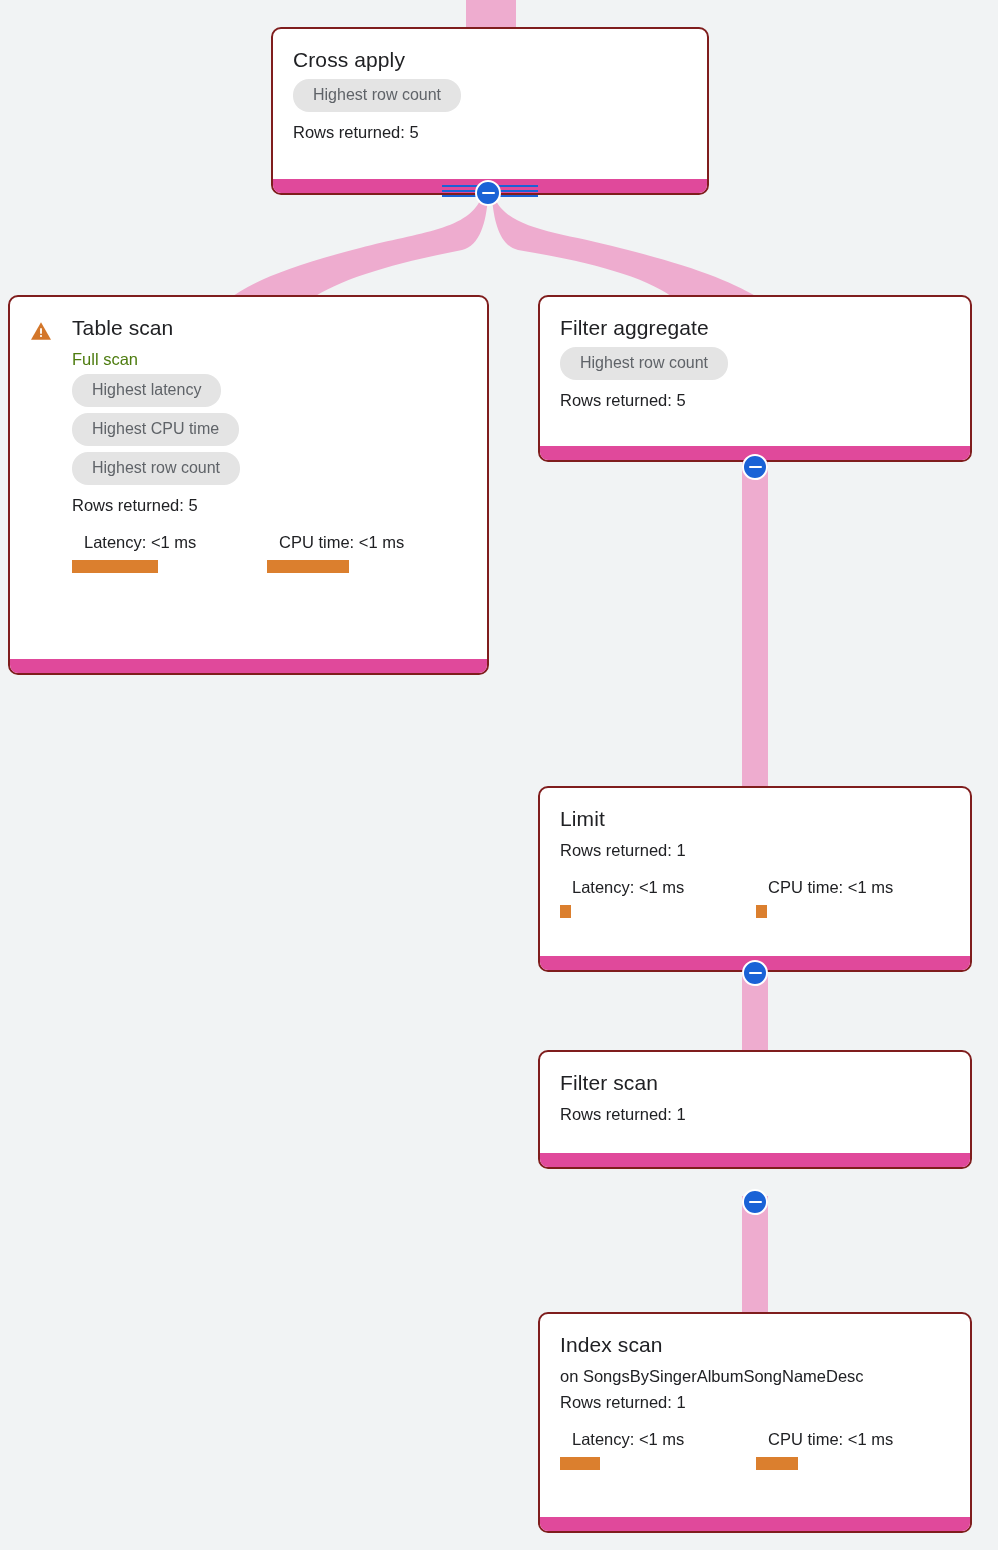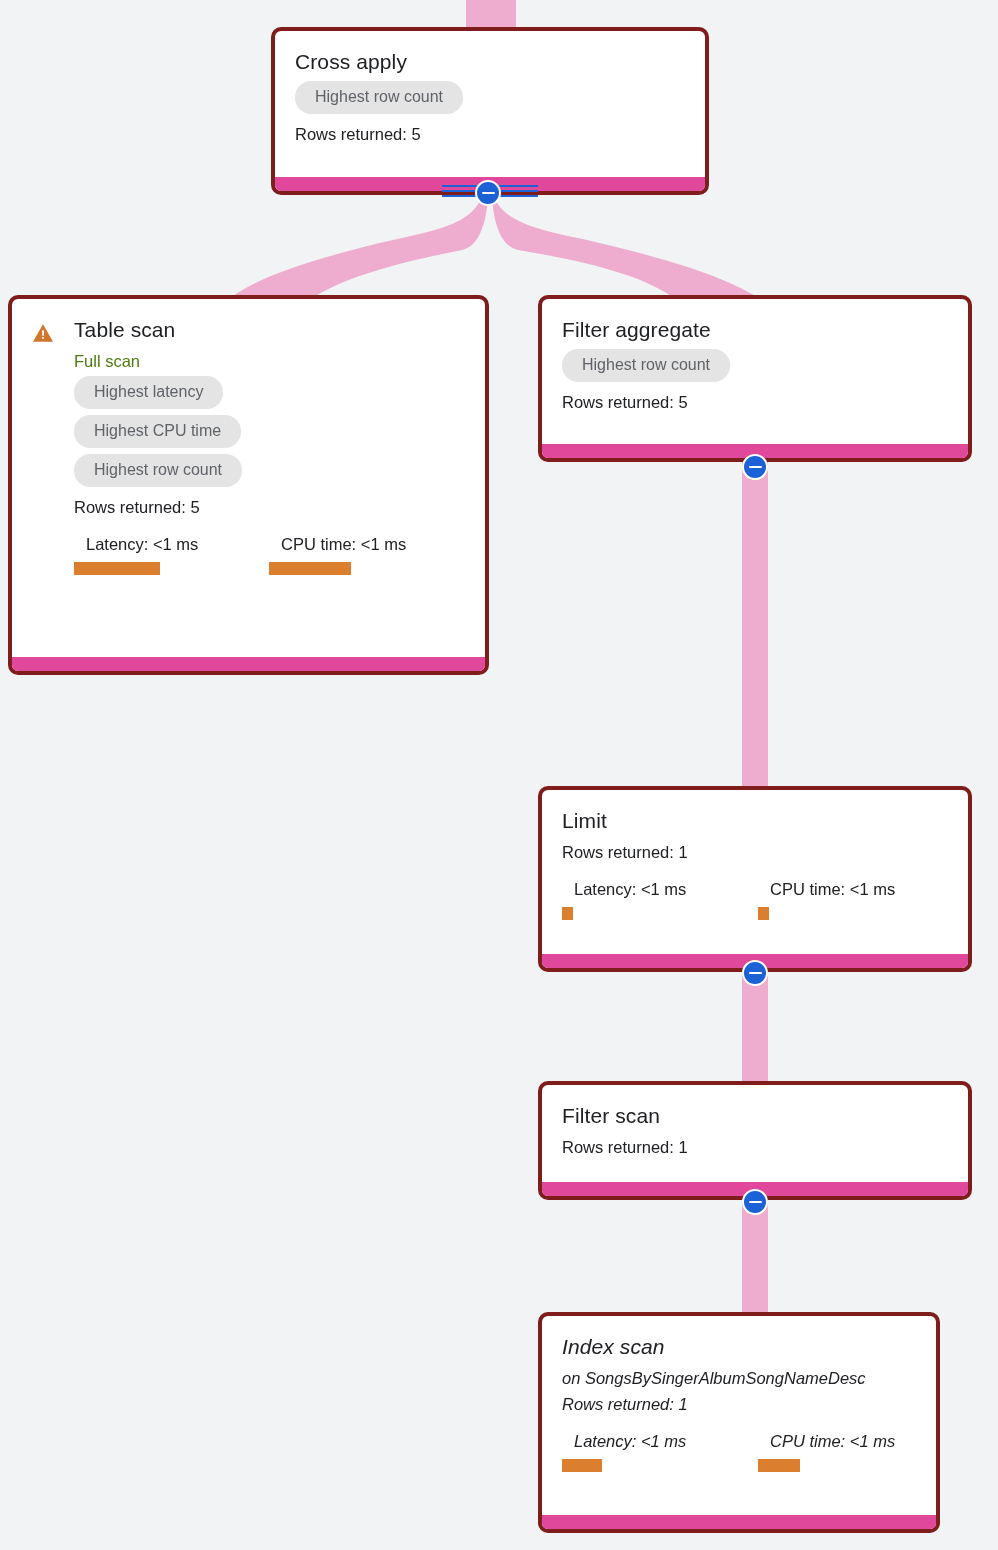--- a/index.html
+++ b/index.html
@@ -29,21 +29,21 @@
     top: 0;
     width: 998px;
     height: 1550px;
     pointer-events: none;
   }
 
   
   .node {
     position: absolute;
     background: #ffffff;
-    border: 4px solid #7f1d1d;
+    border: 2px solid #7f1d1d;
     border-radius: 10px;
     box-sizing: border-box;
     overflow: hidden;
     display: flex;
     flex-direction: column;
   }
   .node-body {
     flex: 1 1 auto;
     padding: 18px 20px 10px 20px;
     display: flex;
@@ -267,31 +267,31 @@
           <div class="metric">
             <div class="metric-label">CPU time: &lt;1 ms</div>
             <div class="metric-bar" style="width:11px;"></div>
           </div>
         </div>
       </div>
     </div>
     <div class="node-accent"></div>
   </div>
 
-  <div class="node" style="left:538px; top:1081px; width:434px; height:119px;">
+  <div class="node" style="left:538px; top:1050px; width:434px; height:119px;">
     <div class="node-body">
       <div class="content-col">
         <div class="node-title">Filter scan</div>
         <div class="rows">Rows returned: 1</div>
       </div>
     </div>
     <div class="node-accent"></div>
   </div>
 
-  <div class="node" style="left:538px; top:1312px; width:402px; height:221px;font-style:italic;">
+  <div class="node" style="left:538px; top:1312px; width:434px; height:221px;">
     <div class="node-body">
       <div class="content-col">
         <div class="node-title">Index scan</div>
         <div class="node-sub">on SongsBySingerAlbumSongNameDesc</div>
         <div class="rows">Rows returned: 1</div>
         <div class="metrics">
           <div class="metric" style="width:196px;">
             <div class="metric-label">Latency: &lt;1 ms</div>
             <div class="metric-bar" style="width:40px;"></div>
           </div>

